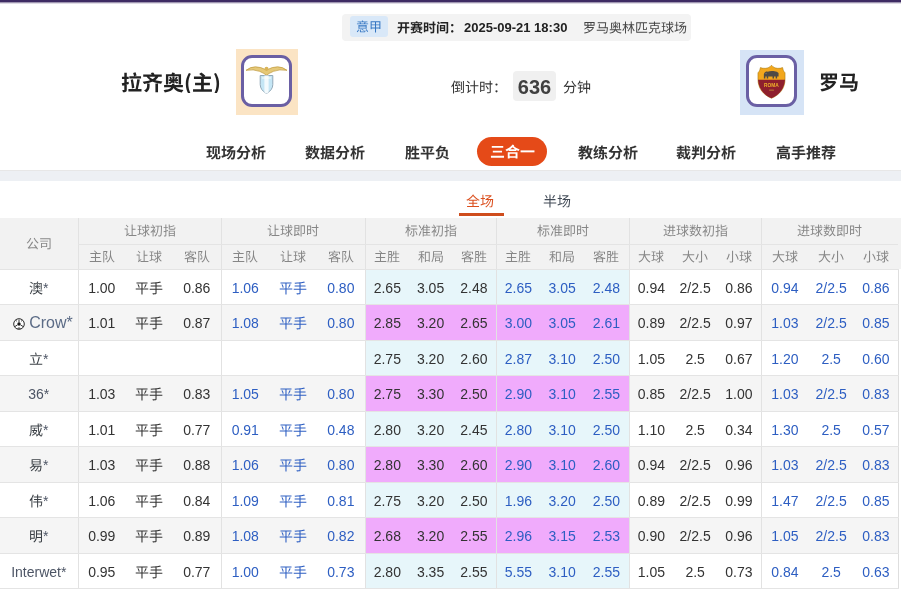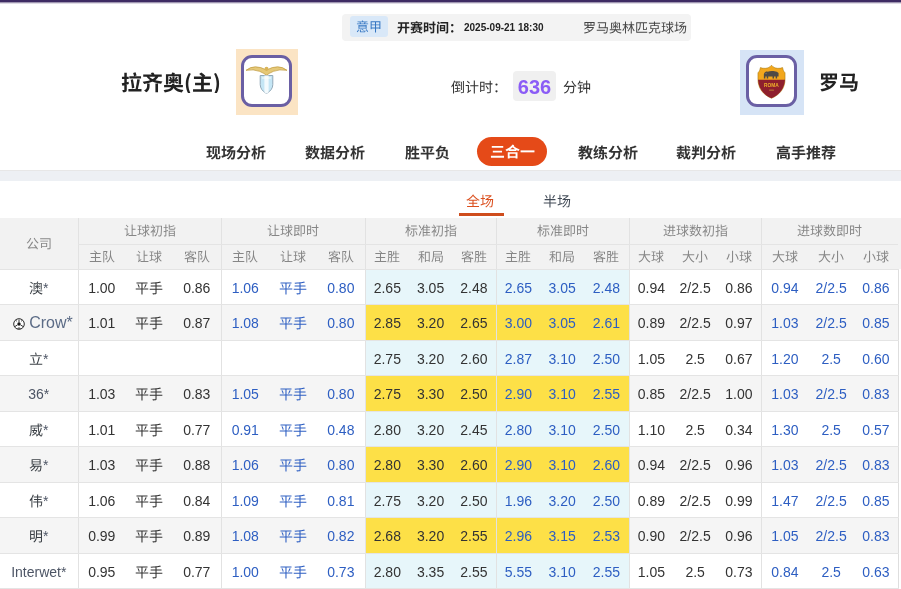--- a/index.html
+++ b/index.html
@@ -6,21 +6,21 @@
 .abs{position:absolute}
 svg{display:inline-block}
 svg.vb{vertical-align:-0.12em}
 table{border-collapse:collapse;table-layout:fixed;position:absolute;top:218px;left:0;width:898px;border-right:1px solid #dedede}
 td,th{padding:0;text-align:center;vertical-align:middle;font-weight:normal;
 border-bottom:1px solid #e4e4e4}
 .gl{border-left:1px solid #e2e2e2}
 thead td,thead th{background:#f2f2f2;padding-top:3px}
 .cy{background:#e7f6fa}
 tr.alt td{background:#f5f5f5}
-tr.alt td.cy{background:#fde047}
+tr.alt td.cy{background:#f0abfc}
 .num{font-size:14px;color:#333}
 .blu{color:#2d5ec2}
 .co{font-size:14px;color:#4d5565}
 tbody td{padding-top:2px}
 </style></head><body>
 <div class="abs" style="left:0;top:0;width:901px;height:2px;background:#3e2b63"></div>
 <div class="abs" style="left:0;top:2px;width:901px;height:2px;background:linear-gradient(#3e2b63aa,#ffffff00)"></div>
 <div class="abs" style="left:342px;top:14px;width:349px;height:27px;background:#f3f3f3;border-radius:4px"></div>
 <div class="abs" style="left:350px;top:16px;width:38px;height:21px;background:#d9e8f8;border-radius:3px;display:flex;align-items:center;justify-content:center">
     <svg width="26.0" height="13" viewBox="0 -880 2000 1000" fill="#3576c2">
@@ -29,21 +29,21 @@
     </svg>
   </div>
 <div class="abs" style="left:397px;top:14px;height:27px;display:flex;align-items:center">
     <svg width="65.0" height="13" viewBox="0 -880 5000 1000" fill="#222">
       <use href="#g2" x="0"></use>
       <use href="#g3" x="1000"></use>
       <use href="#g4" x="2000"></use>
       <use href="#g5" x="3000"></use>
       <use href="#g6" x="4000"></use>
     </svg>
-    <span style="font-size:10px;font-weight:bold;color:#222;margin-left:2px">2025-09-21 18:30</span>
+    <span style="font-size:13px;font-weight:bold;color:#222;margin-left:2px">2025-09-21 18:30</span>
   </div>
 <div class="abs" style="left:583px;top:14px;height:27px;display:flex;align-items:center">
     <svg width="104.0" height="13" viewBox="0 -880 8000 1000" fill="#444">
       <use href="#g7" x="0"></use>
       <use href="#g8" x="1000"></use>
       <use href="#g9" x="2000"></use>
       <use href="#g10" x="3000"></use>
       <use href="#g11" x="4000"></use>
       <use href="#g12" x="5000"></use>
       <use href="#g13" x="6000"></use>
@@ -81,21 +81,21 @@
 <text x="15" y="24" font-size="5" font-weight="bold" fill="#eeb32a" text-anchor="middle" font-family="Liberation Sans">ROMA</text>
 <rect x="12.5" y="26.5" width="5" height="0.8" fill="#c79a3a"></rect>
 </svg>
 <div class="abs" style="left:451px;top:80px"><svg width="56.0" height="14" viewBox="0 -880 4000 1000" fill="#333">
       <use href="#g23" x="0"></use>
       <use href="#g24" x="1000"></use>
       <use href="#g25" x="2000"></use>
       <use href="#g26" x="3000"></use>
     </svg></div>
 <div class="abs" style="left:513px;top:71px;width:43px;height:30px;background:#f0f0f0;border-radius:4px;display:flex;align-items:center;justify-content:center;padding-top:3px">
-    <span style="font-size:20px;font-weight:bold;color:#8b5cf6">636</span>
+    <span style="font-size:20px;font-weight:bold;color:#404040">636</span>
   </div>
 <div class="abs" style="left:563px;top:80px"><svg width="28.0" height="14" viewBox="0 -880 2000 1000" fill="#333">
       <use href="#g27" x="0"></use>
       <use href="#g28" x="1000"></use>
     </svg></div>
 <div class="abs" style="left:206px;top:145px"><svg width="60.0" height="15" viewBox="0 -880 4000 1000" fill="#333">
       <use href="#g29" x="0"></use>
       <use href="#g30" x="1000"></use>
       <use href="#g31" x="2000"></use>
       <use href="#g32" x="3000"></use>

